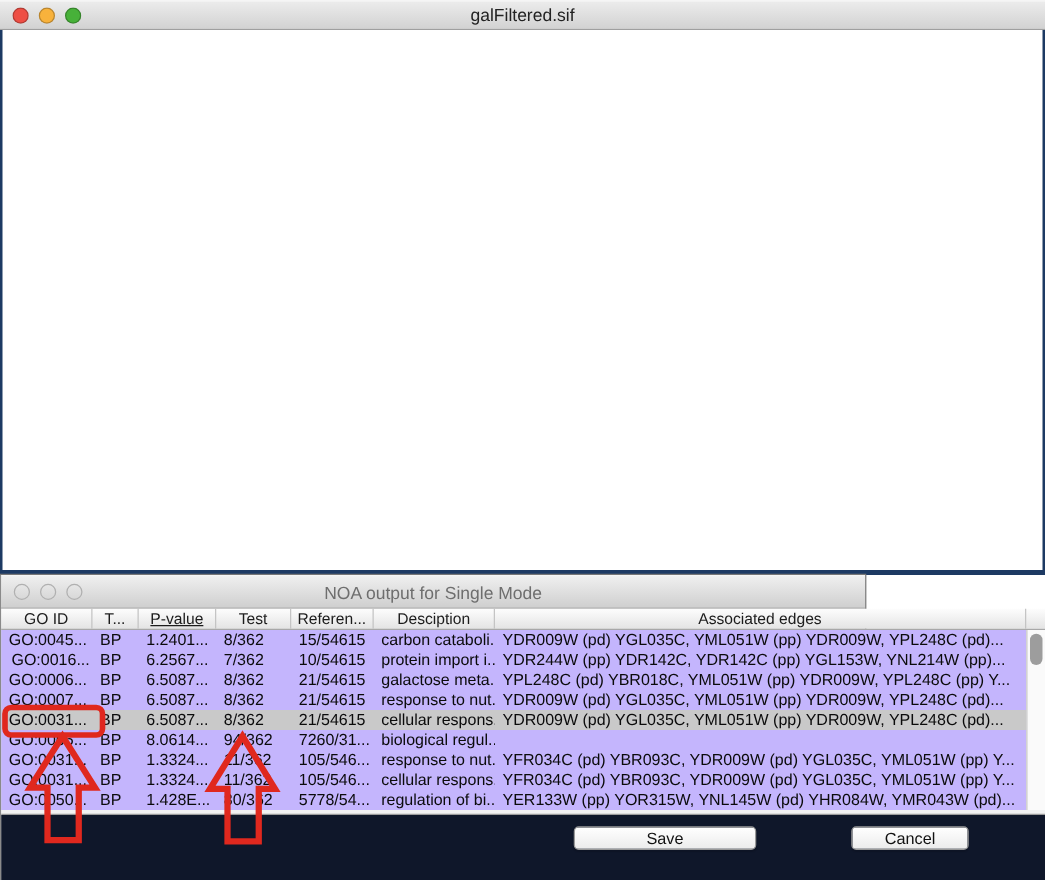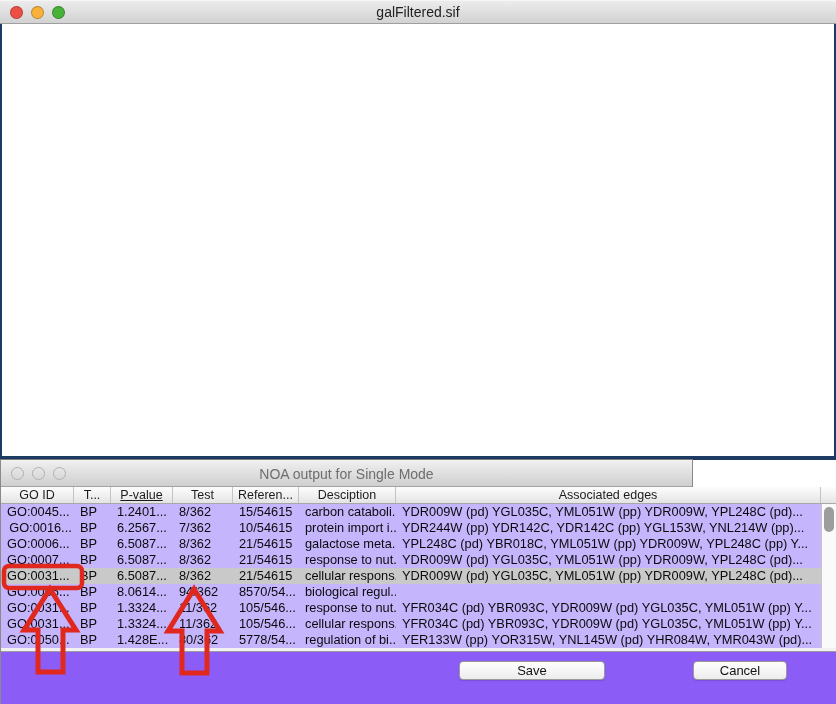--- a/index.html
+++ b/index.html
@@ -41,26 +41,26 @@
   .trow { position:absolute; left:0; width:820px; height:16px; }
   .trow.selected { background:#c9c9c9; }
   .tcell { position:absolute; top:0; height:16px; font-size:12.8px; color:#0b0b0b;
            line-height:16px; padding-left:6px; white-space:nowrap; overflow:hidden; }
   #table-scrollbar { position:absolute; left:820px; top:44px; width:15px; height:144px;
                      background:#fafafa; border-left:1px solid #c6c6c6; }
   #scroll-thumb { position:absolute; left:2px; top:3px; width:10px; height:25px;
                   background:#9d9d9d; border-radius:5px; }
   #table-footer-gap { position:absolute; left:0; top:188px; width:836px; height:4px;
                       background:#f2f2f2; border-bottom:1px solid #9c9c9c; }
-  #button-panel { position:absolute; left:0; top:192px; width:836px; height:52px; background:#8b5cf6; }
+  #button-panel { position:absolute; left:0; top:192px; width:836px; height:52px; background:#0f172a; }
   .mac-btn { position:absolute; top:9px; height:19px; border:1px solid #9a9a9a; border-radius:4px;
              background:linear-gradient(#ffffff,#ececec); font-family:"Liberation Sans",sans-serif;
              font-size:13px; color:#111; box-shadow:0 1px 1px rgba(0,0,0,0.12); }
   #save-button { left:458px; width:146px; }
-  #cancel-button { left:680px; width:94px;margin-left:12px; }
+  #cancel-button { left:680px; width:94px; }
 
   
   #annotation-overlay { position:absolute; left:0; top:0; width:836px; height:704px;
                         pointer-events:none; z-index:50; }
 </style>
 </head>
 <body>
 
 <div id="stage">
 
@@ -253,21 +253,21 @@
           <div class="tcell" style="left: 172px; width: 60px;">8/362</div>
           <div class="tcell" style="left: 232px; width: 66px;">21/54615</div>
           <div class="tcell" style="left: 298px; width: 97px;">cellular respons...</div>
           <div class="tcell" style="left: 395px; width: 425px;">YDR009W (pd) YGL035C, YML051W (pp) YDR009W, YPL248C (pd)...</div>
         </div>
         <div class="trow" style="top: 80px;">
           <div class="tcell" style="left: 0px; width: 73px;">GO:0065...</div>
           <div class="tcell" style="left: 73px; width: 37px;">BP</div>
           <div class="tcell" style="left: 110px; width: 62px;">8.0614...</div>
           <div class="tcell" style="left: 172px; width: 60px;">94/362</div>
-          <div class="tcell" style="left: 232px; width: 66px;">8570/54...</div>
+          <div class="tcell" style="left: 232px; width: 66px;">7260/31...</div>
           <div class="tcell" style="left: 298px; width: 97px;">biological regul...</div>
         </div>
         <div class="trow" style="top: 96px;">
           <div class="tcell" style="left: 0px; width: 73px;">GO:0031...</div>
           <div class="tcell" style="left: 73px; width: 37px;">BP</div>
           <div class="tcell" style="left: 110px; width: 62px;">1.3324...</div>
           <div class="tcell" style="left: 172px; width: 60px;">11/362</div>
           <div class="tcell" style="left: 232px; width: 66px;">105/546...</div>
           <div class="tcell" style="left: 298px; width: 97px;">response to nut...</div>
           <div class="tcell" style="left: 395px; width: 425px;">YFR034C (pd) YBR093C, YDR009W (pd) YGL035C, YML051W (pp) Y...</div>

